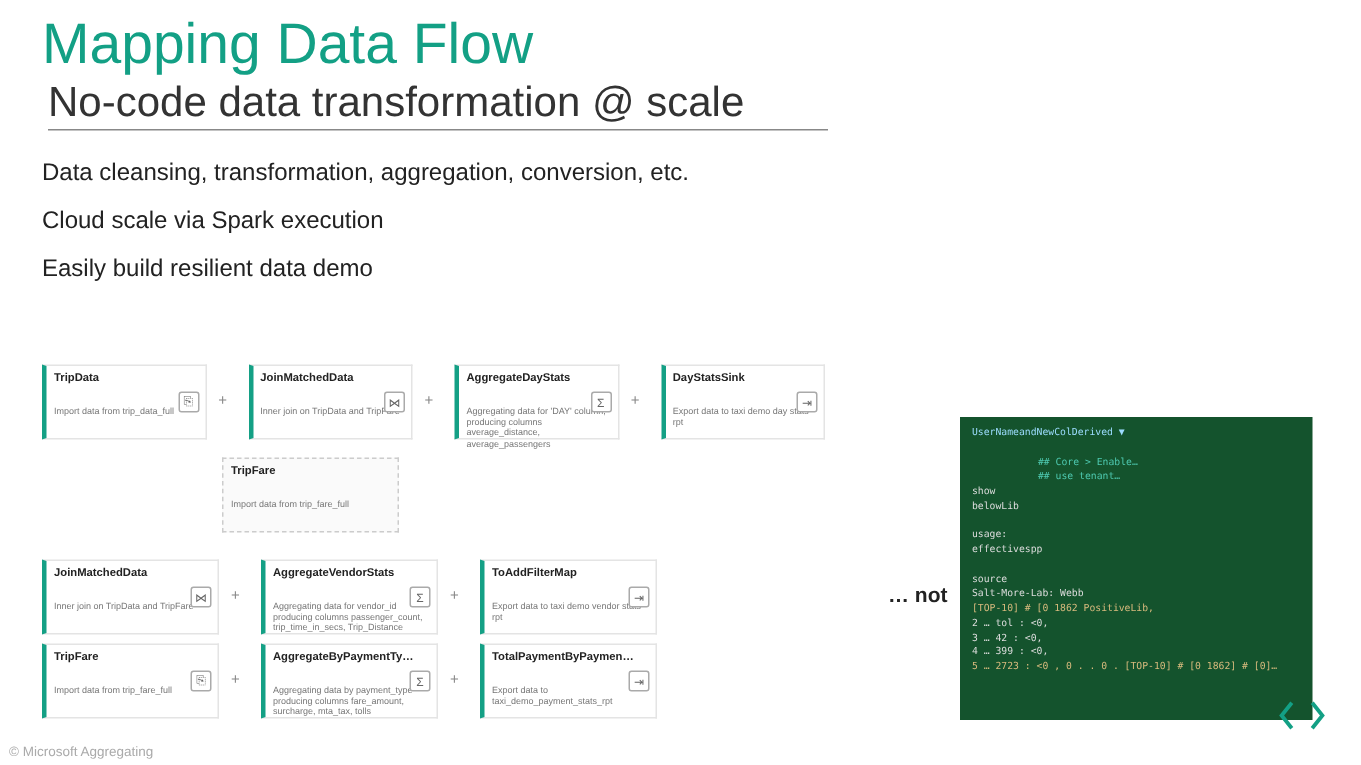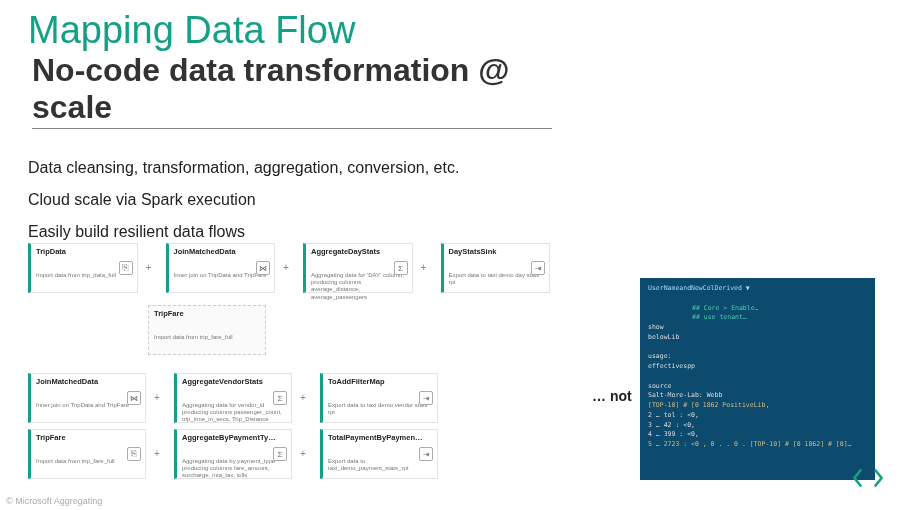--- a/index.html
+++ b/index.html
@@ -13,23 +13,23 @@
   }
   .title {
     color: #13a085;
     font-size: 38px;
     font-weight: 400;
     margin: 10px 0 0 28px;
     line-height: 1.1;
   }
   .subtitle {
     color: #333;
-    font-size: 32px;
-    font-weight: 700;
-    margin: 0 0 18px 32px;
+    font-size: 28px;
+    font-weight: 400;
+    margin: 0 0 8px 32px;
     border-bottom: 1px solid #888;
     display: inline-block;
     padding-bottom: 2px;
     width: 520px;
   }
   .desc {
     color: #222;
     font-size: 16px;
     margin: 12px 0 0 28px;
   }
@@ -96,21 +96,21 @@
     font-size: 14px;
     font-weight: 700;
     color: #222;
   }
   .codebox {
     position: absolute;
     top: 278px;
     left: 640px;
     width: 235px;
     height: 202px;
-    background: #0c4a6e;
+    background: #14532d;
     color: #ddd;
     font-family: Consolas, monospace;
     font-size: 6.5px;
     padding: 6px 8px;
     line-height: 1.5;
     overflow: hidden;
   }
   .codebox .cy { color: #d7ba7d; }
   .codebox .cg { color: #4ec9b0; padding-left: 44px; }
   .codebox .cb { color: #9cdcfe; }
@@ -130,21 +130,21 @@
 </style>
 </head>
 <body>
 
 
 
 <div class="title">Mapping Data Flow</div>
 <div class="subtitle">No-code data transformation @ scale</div>
 <div class="desc">Data cleansing, transformation, aggregation, conversion, etc.</div>
 <div class="desc">Cloud scale via Spark execution</div>
-<div class="desc">Easily build resilient data flows</div>
+<div class="desc">Easily build resilient data demo</div>
 
 <div class="flow-area">
   <div class="row">
     <div class="node">
       <div class="nt">TripData</div>
         <div class="nb">Import data from trip_data_full</div>
       <div class="ic">⎘</div>
       <div class="plus">+</div>
     </div>
     <div class="node">

